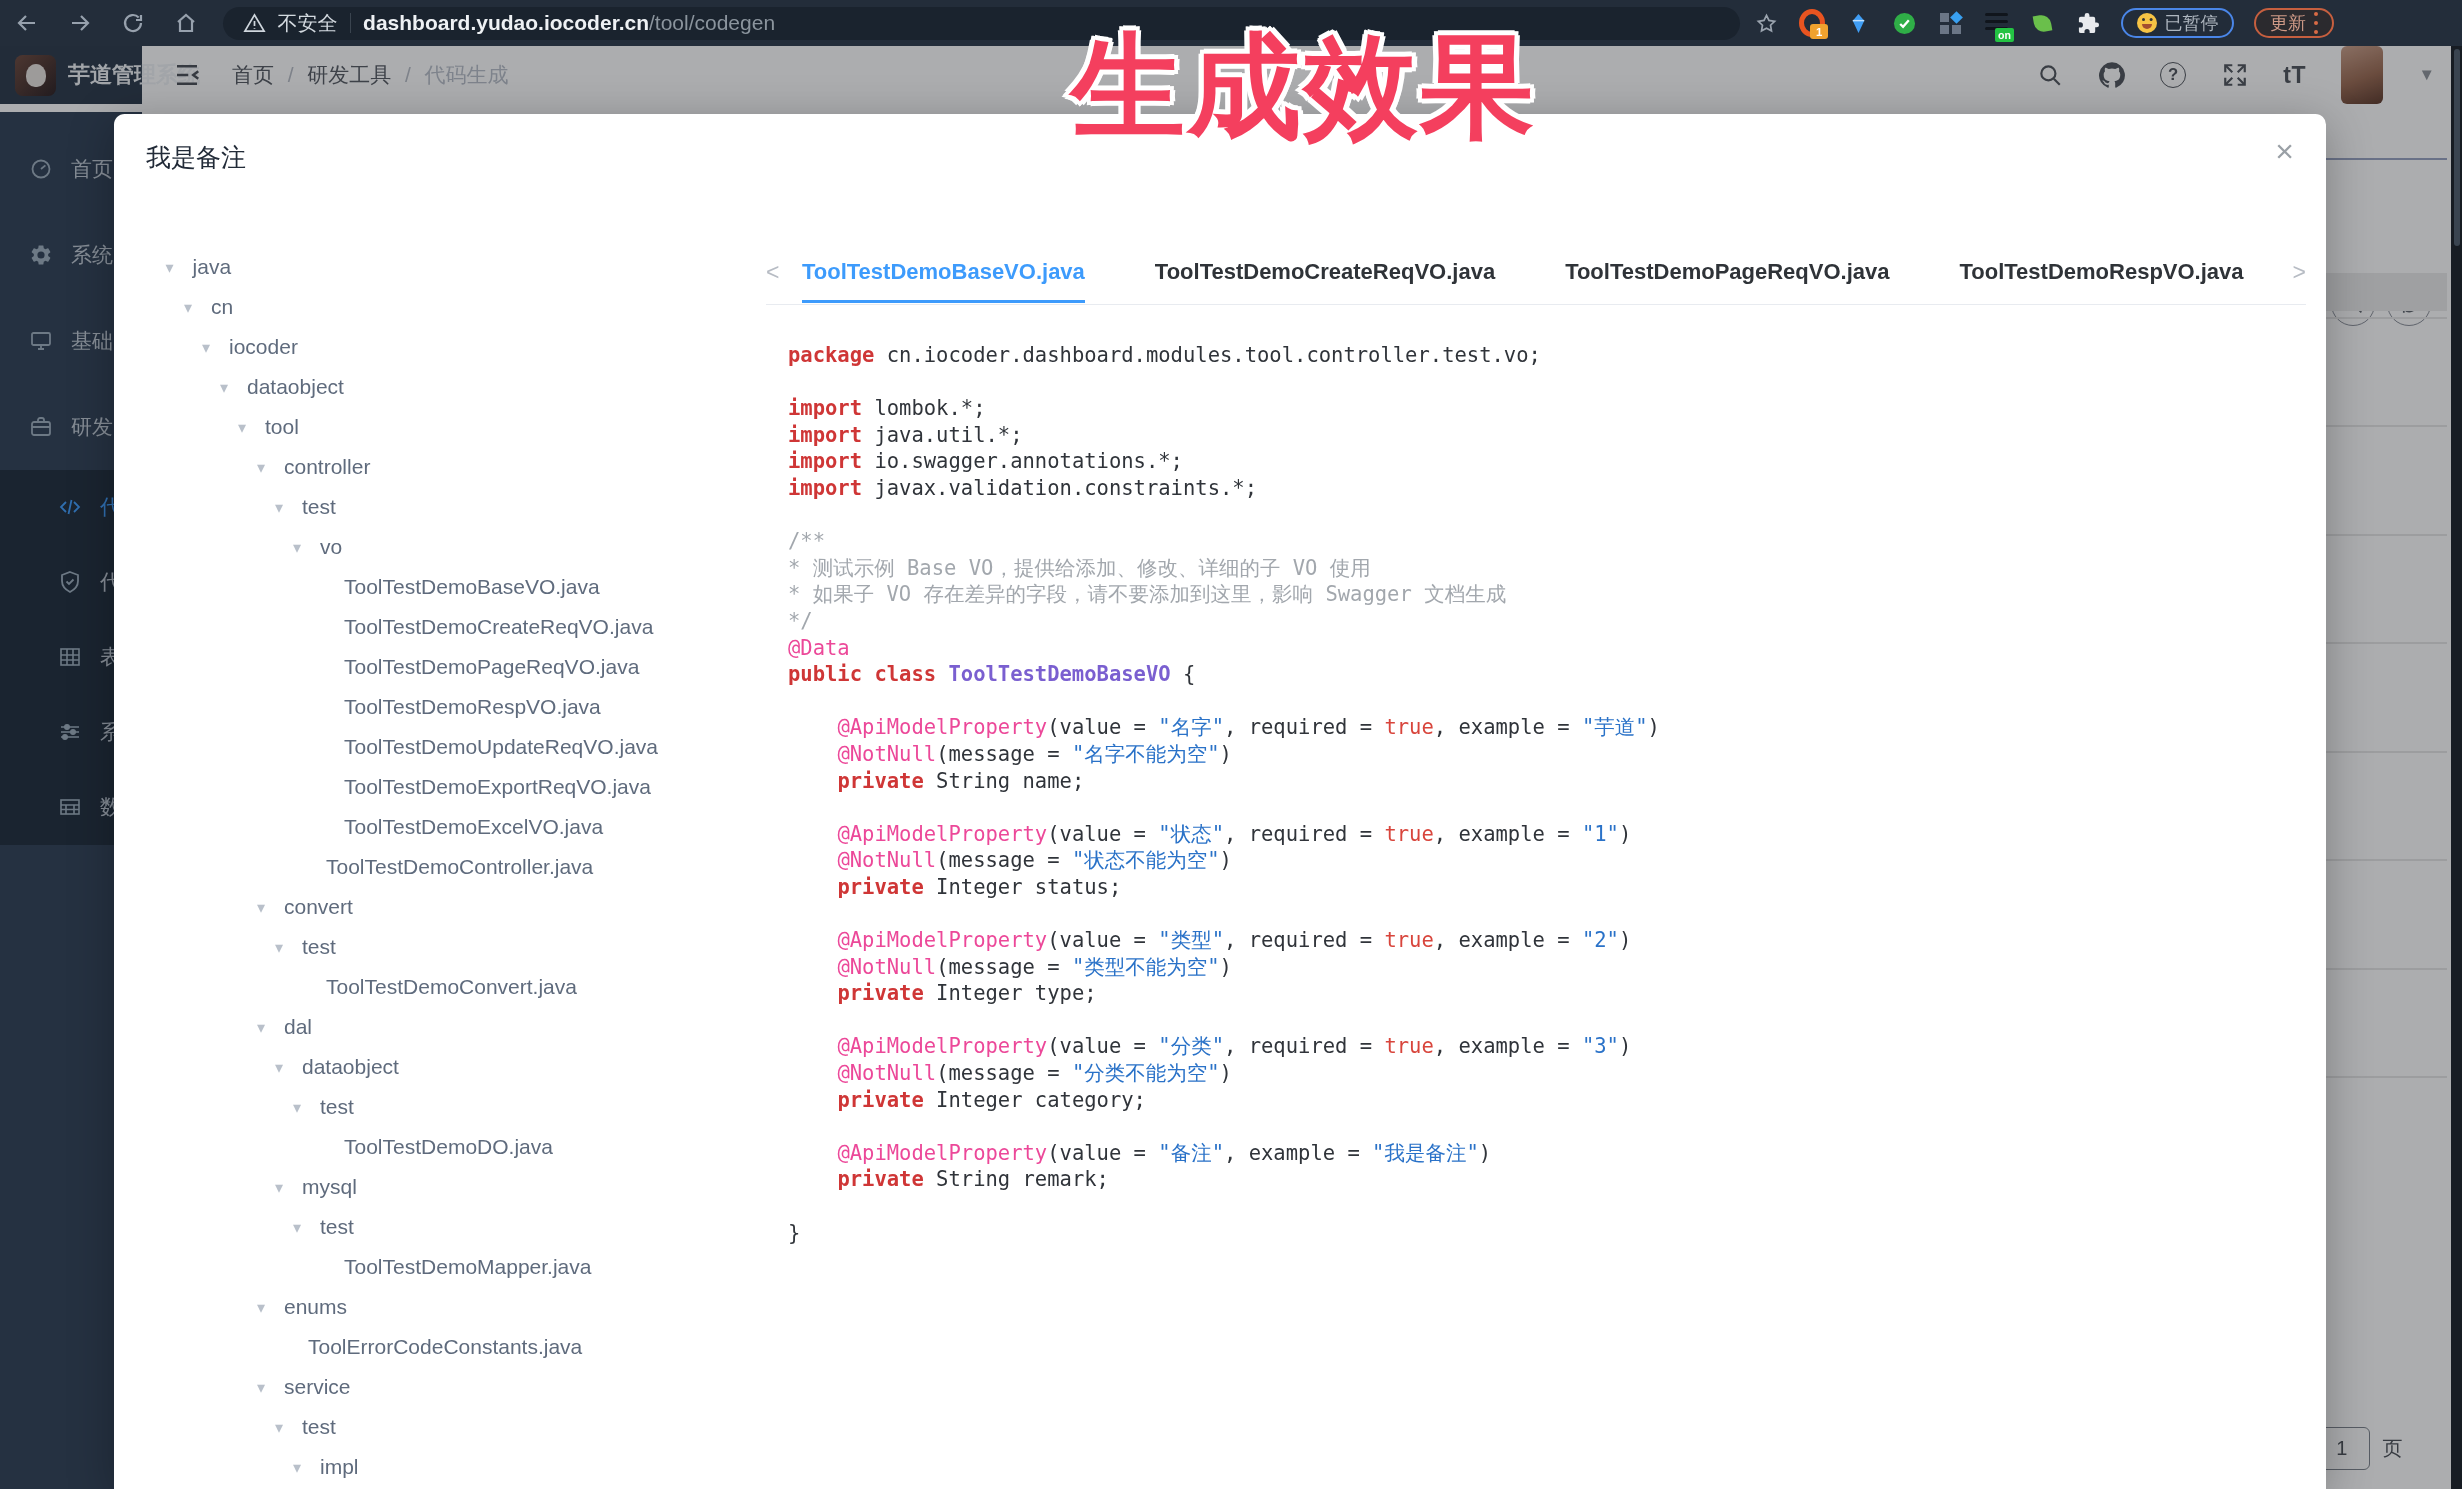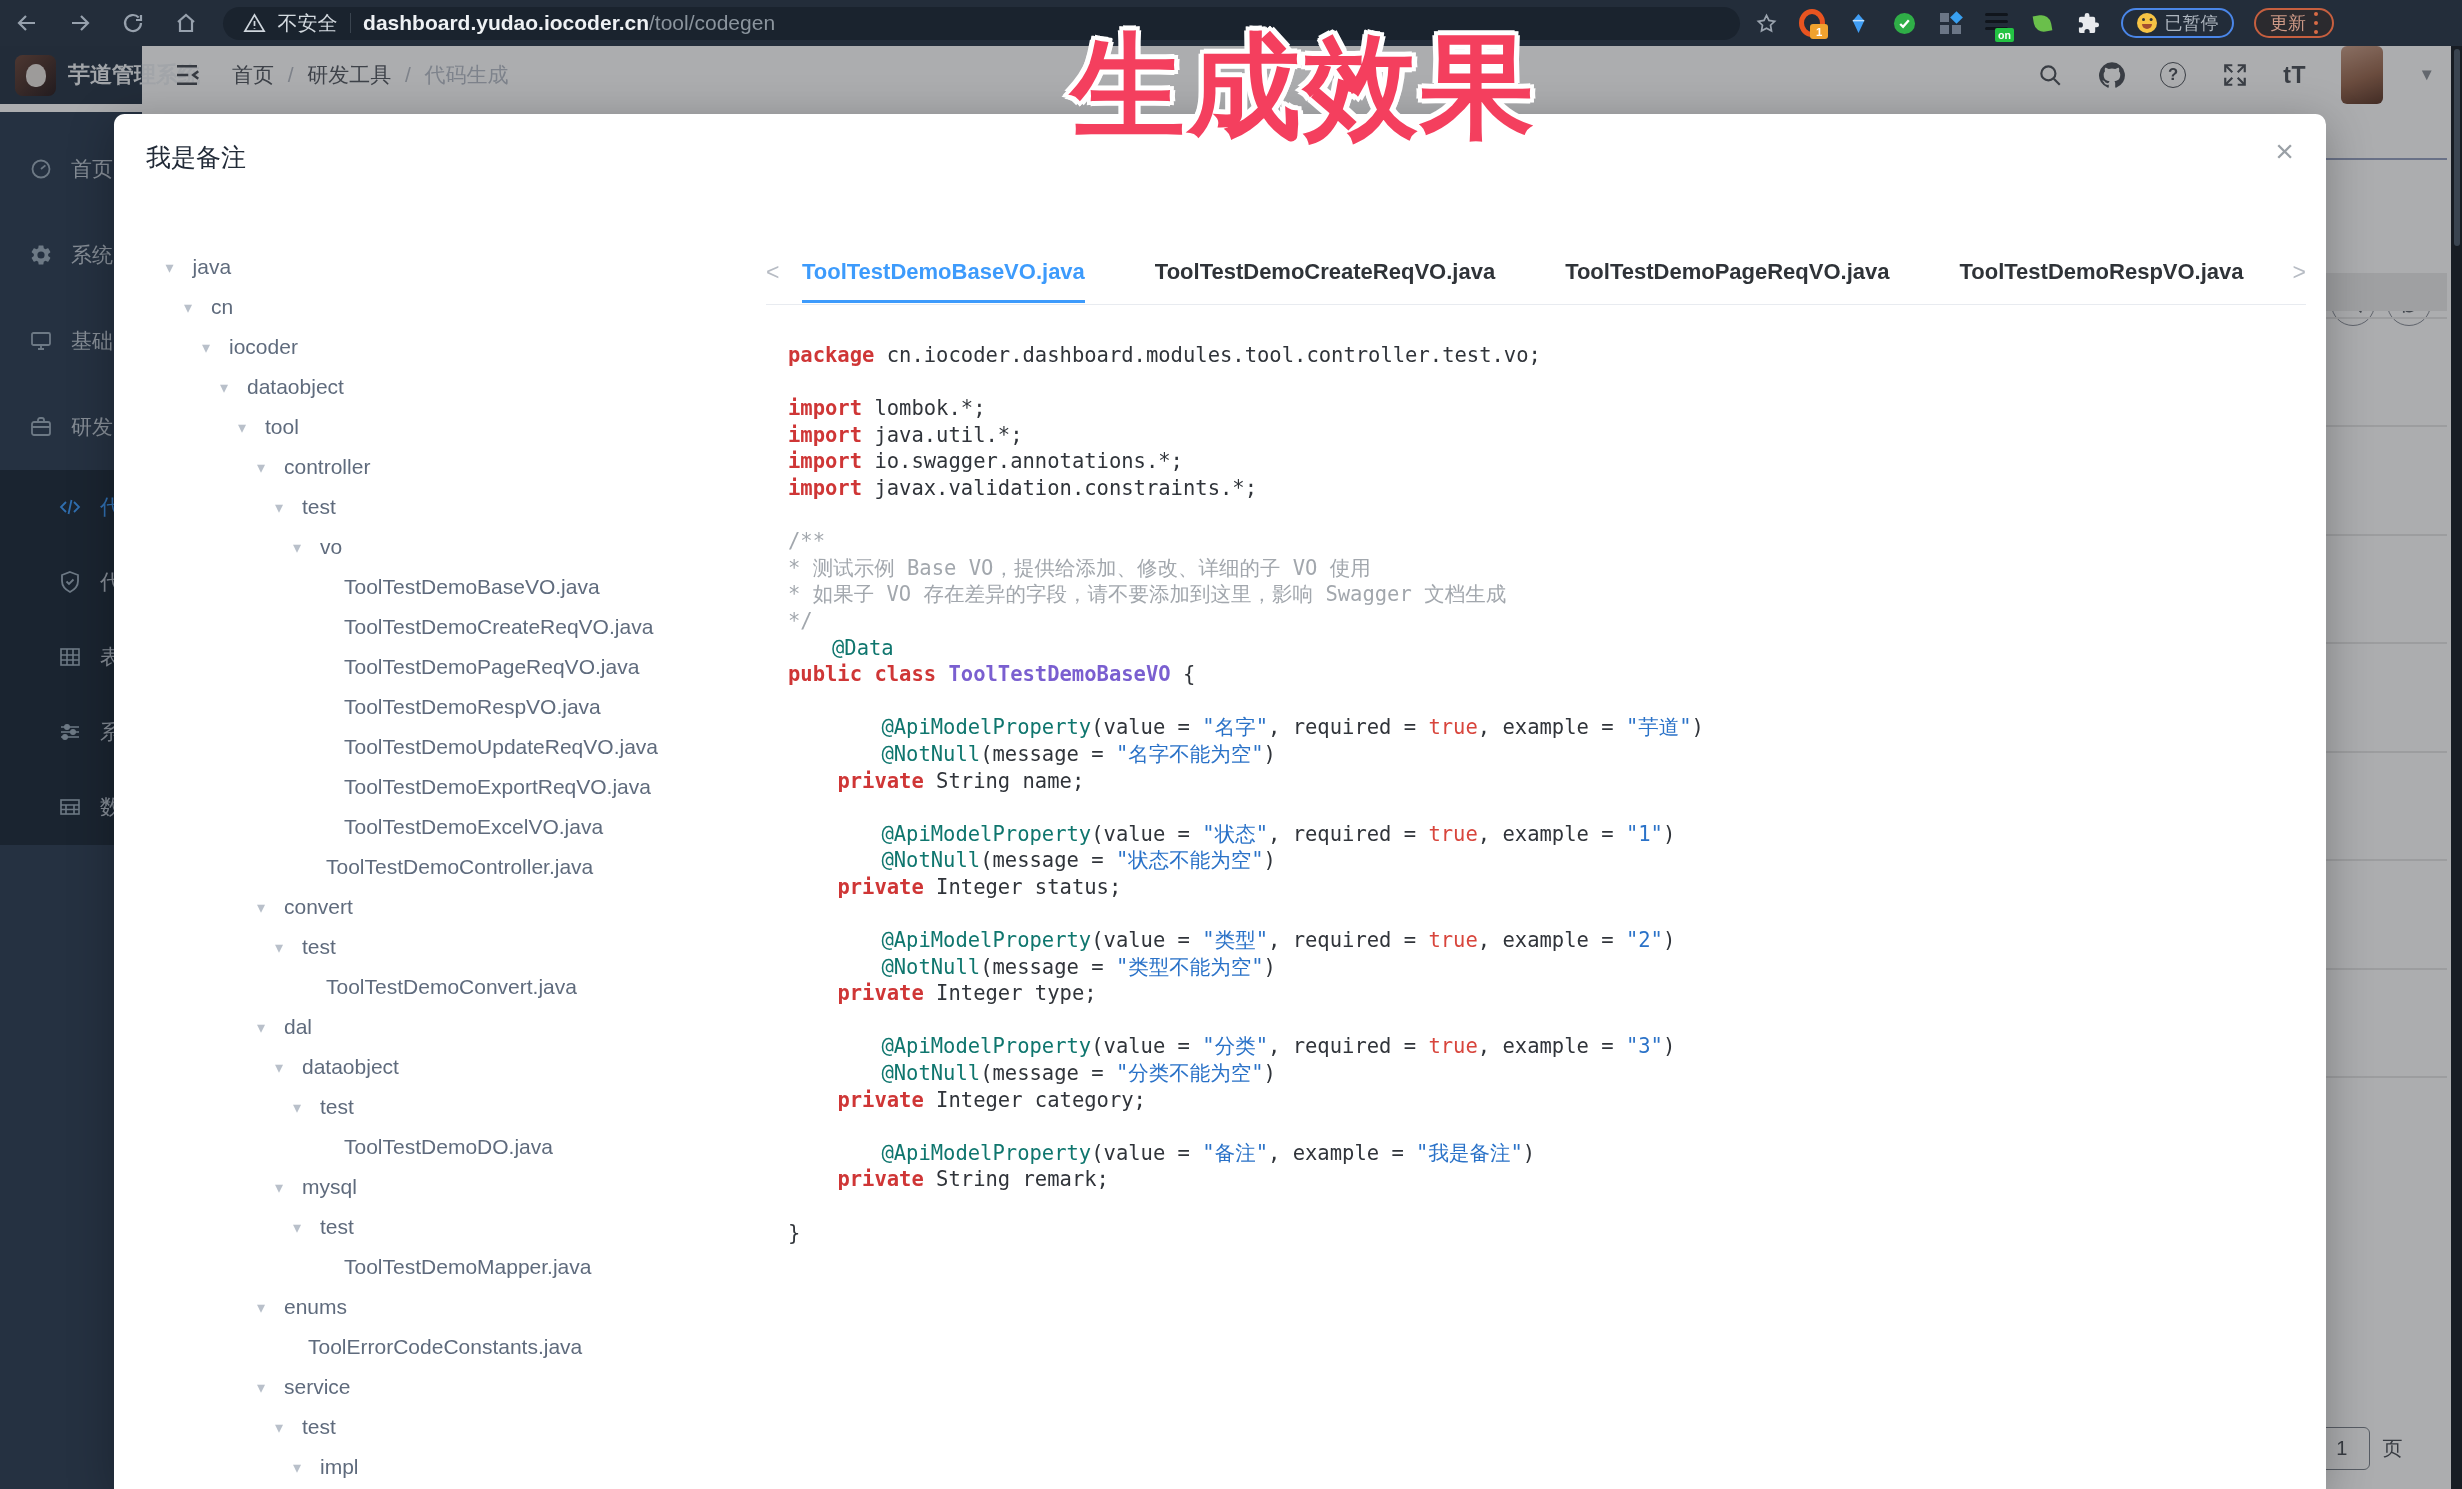--- a/index.html
+++ b/index.html
@@ -118,21 +118,21 @@
   .tab-scroller{position:absolute;left:36px;right:33px;top:0;bottom:0;display:flex;gap:70px;overflow:hidden;}
   .tab{height:62px;line-height:61px;font-size:22px;font-weight:600;color:#2f3338;white-space:nowrap;
        border-bottom:3.8px solid transparent;box-sizing:border-box;cursor:pointer;}
   .tab.active{color:#3d9bfc;border-bottom-color:#3d9bfc;}
   .tab-chevron{position:absolute;top:0;height:62px;display:flex;align-items:center;color:#b7bcc4;font-size:23px;cursor:pointer;}
   .tab-chevron.prev{left:0;} .tab-chevron.next{right:0;}
 
   .code-view{position:absolute;left:674px;top:228px;right:27px;bottom:0;overflow:hidden;
              font-family:"DejaVu Sans Mono",monospace;font-size:20.5px;line-height:26.6px;color:#30343a;white-space:pre;}
   .tk-k{color:#cf3636;font-weight:700;}
-  .tk-an{color:#0f766e;margin-left:44px;}
+  .tk-an{color:#ec4899;}
   .tk-cl{color:#7a5fd0;font-weight:700;}
   .tk-s{color:#2a72c8;}
   .tk-b{color:#d8453c;}
   .tk-c{color:#a2a7ad;}
   .tk-p{color:#30343a;}
 
   
   .stamp{position:absolute;left:1071px;top:10.6px;z-index:60;font-size:114px;font-weight:800;
          color:#f43f5e;letter-spacing:2.3px;white-space:nowrap;
          -webkit-text-stroke:6.8px #fff;paint-order:stroke fill;

